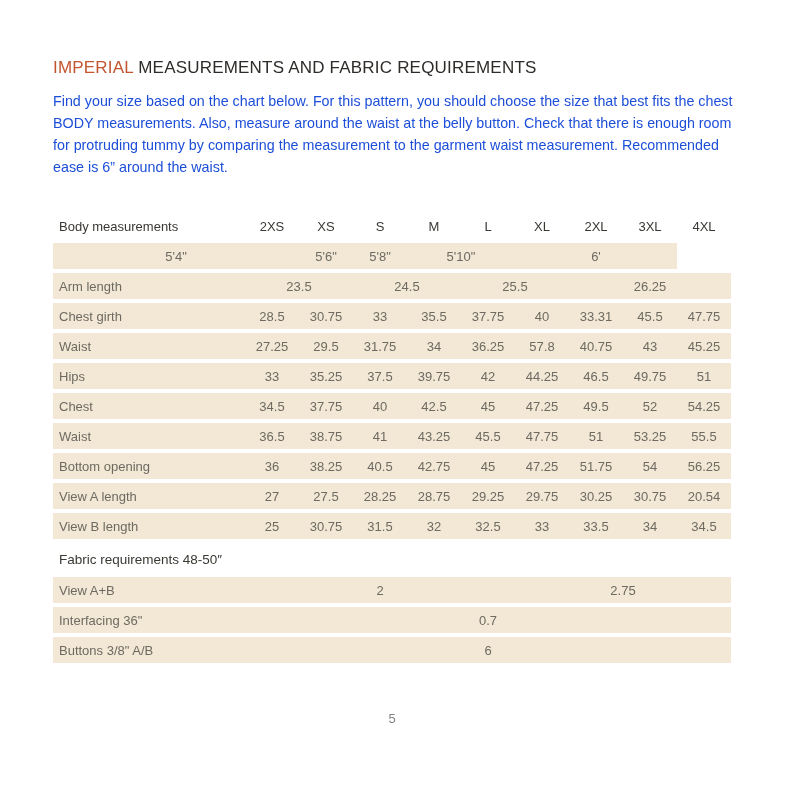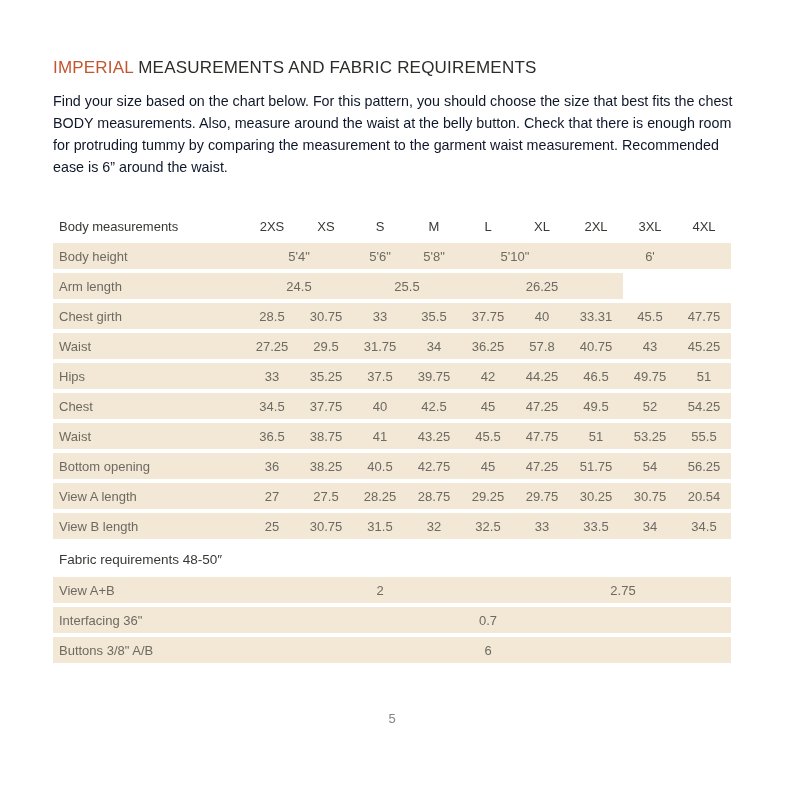--- a/index.html
+++ b/index.html
@@ -23,21 +23,21 @@
     font-weight: normal;
     letter-spacing: 0.2px;
     color: #2e2c29;
   }
   h1.title .accent { color: #c2572f; }
   .intro {
     margin: 0 0 38px 0;
     max-width: 706px;
     font-size: 14.3px;
     line-height: 22px;
-    color: #0f172a;
+    color: #1d4ed8;
   }
   .size-table { width: 678px; }
   .grid-row {
     display: grid;
     grid-template-columns: 192px repeat(9, 1fr);
     margin-bottom: 4px;
   }
   .cell {
     height: 26px;
     display: flex;
@@ -85,29 +85,29 @@
         <div class="cell">XS</div>
         <div class="cell">S</div>
         <div class="cell">M</div>
         <div class="cell">L</div>
         <div class="cell">XL</div>
         <div class="cell">2XL</div>
         <div class="cell">3XL</div>
         <div class="cell">4XL</div>
       </div>
       <div class="grid-row">
-        <div class="cell label bg">Body height</div>
         <div class="cell bg" style="grid-column: span 2;">5'4"</div>
         <div class="cell bg">5'6"</div>
         <div class="cell bg">5'8"</div>
         <div class="cell bg" style="grid-column: span 2;">5'10"</div>
         <div class="cell bg" style="grid-column: span 3;">6'</div>
       </div>
       <div class="grid-row">
         <div class="cell label bg">Arm length</div>
+        <div class="cell bg" style="grid-column: span 2;">23.5</div>
         <div class="cell bg" style="grid-column: span 2;">24.5</div>
         <div class="cell bg" style="grid-column: span 2;">25.5</div>
         <div class="cell bg" style="grid-column: span 3;">26.25</div>
       </div>
       <div class="grid-row">
         <div class="cell label bg">Chest girth</div>
         <div class="cell bg">28.5</div>
         <div class="cell bg">30.75</div>
         <div class="cell bg">33</div>
         <div class="cell bg">35.5</div>

